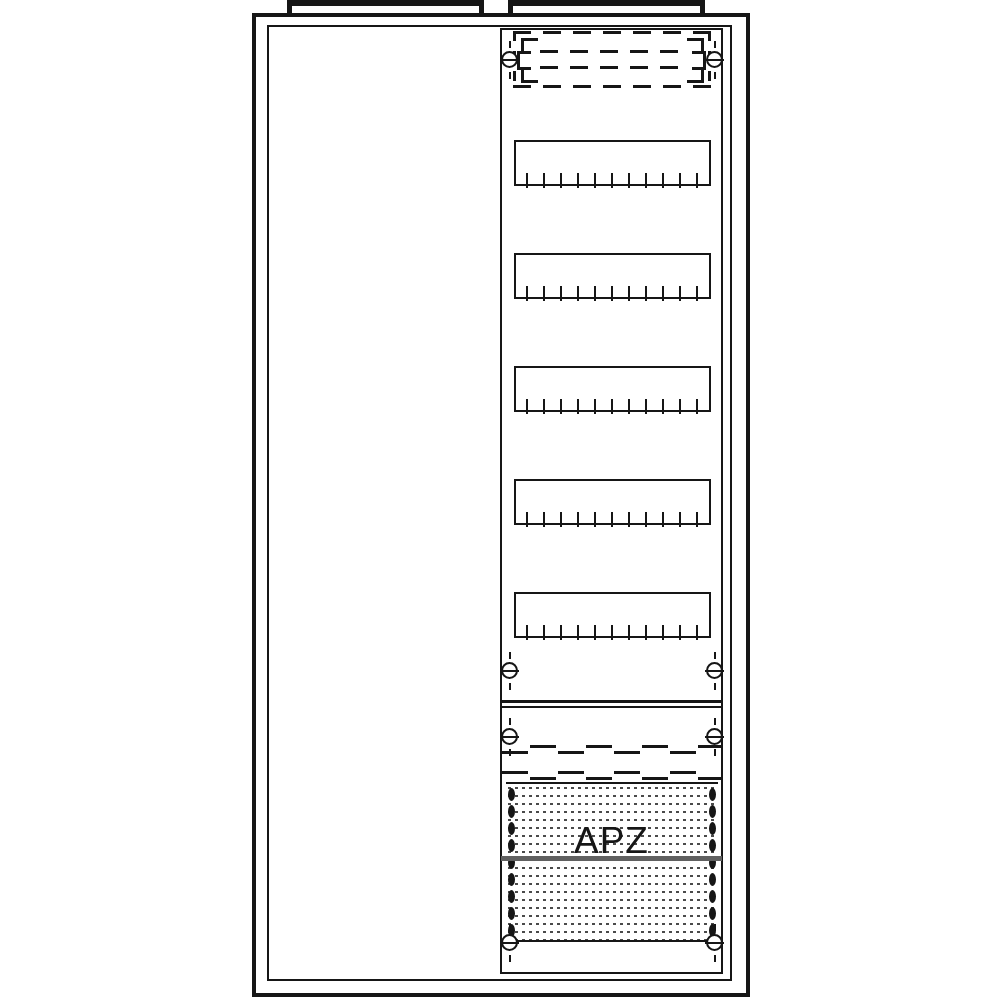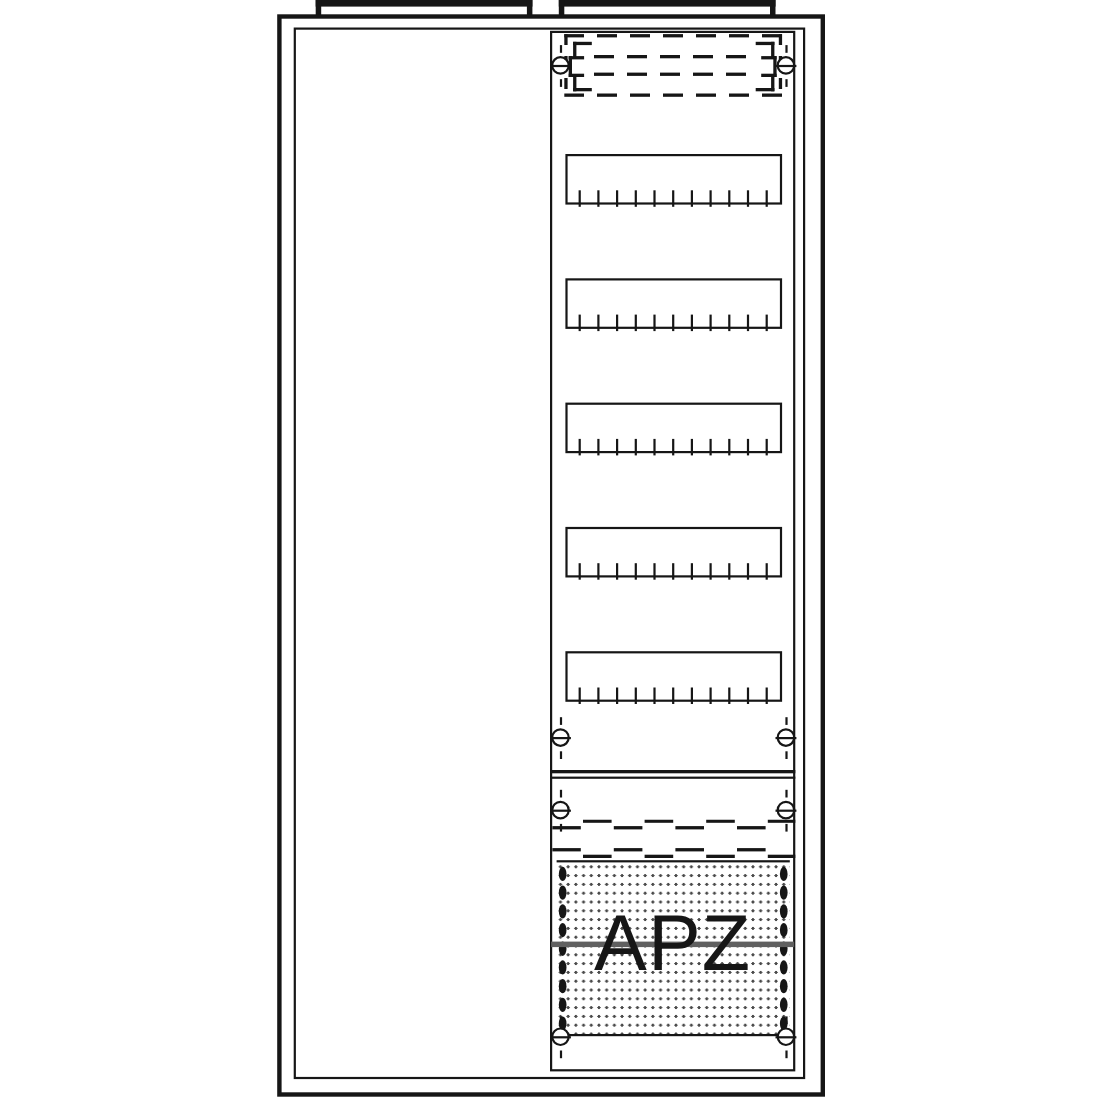--- a/index.html
+++ b/index.html
@@ -54,21 +54,21 @@
   .mdash{position:absolute;width:26px;height:3px;background:var(--ln);}
 
   
   #panel{position:absolute;left:506px;top:782px;width:212px;height:160px;
          border-top:2px solid var(--ln);border-bottom:2px solid var(--ln);
          background-image:radial-gradient(circle,var(--stipple) 1.3px,transparent 1.45px);
          background-size:7px 8px;}
   .pdot{position:absolute;width:7px;height:13px;border-radius:50%;background:var(--ln);}
   #apz-line{position:absolute;left:501px;top:856px;width:221px;height:5px;background:var(--gray);}
   #apz-text{position:absolute;left:500px;top:822px;width:223px;text-align:center;
-            font-size:72px;line-height:1;font-weight:500;letter-spacing:1px;color:var(--ln);}
+            font-size:37px;line-height:1;font-weight:500;letter-spacing:1px;color:var(--ln);}
 </style>
 </head>
 <body>
 
 <div id="canvas">
 
   <div class="tab" style="left:287px"></div>
   <div class="tab" style="left:508px"></div>
 
   <div id="outer"></div>

